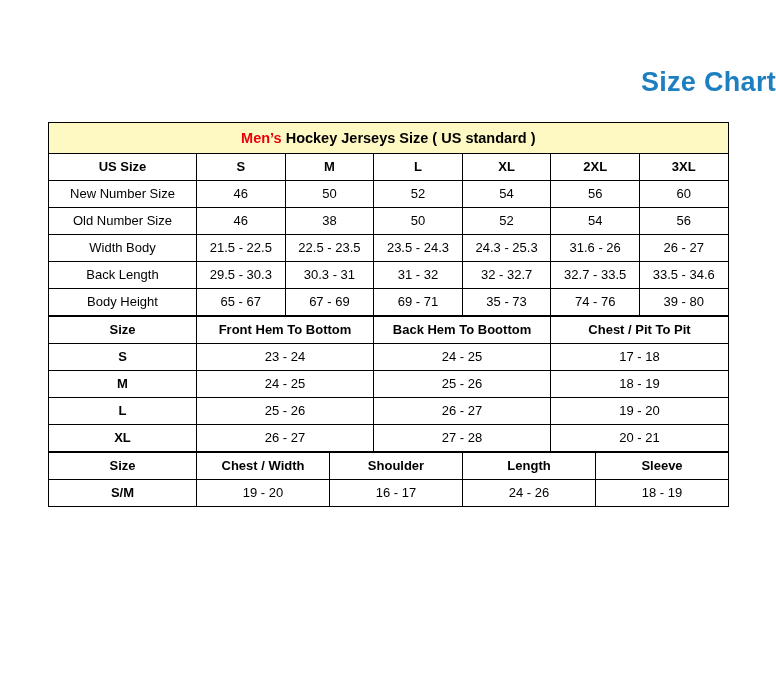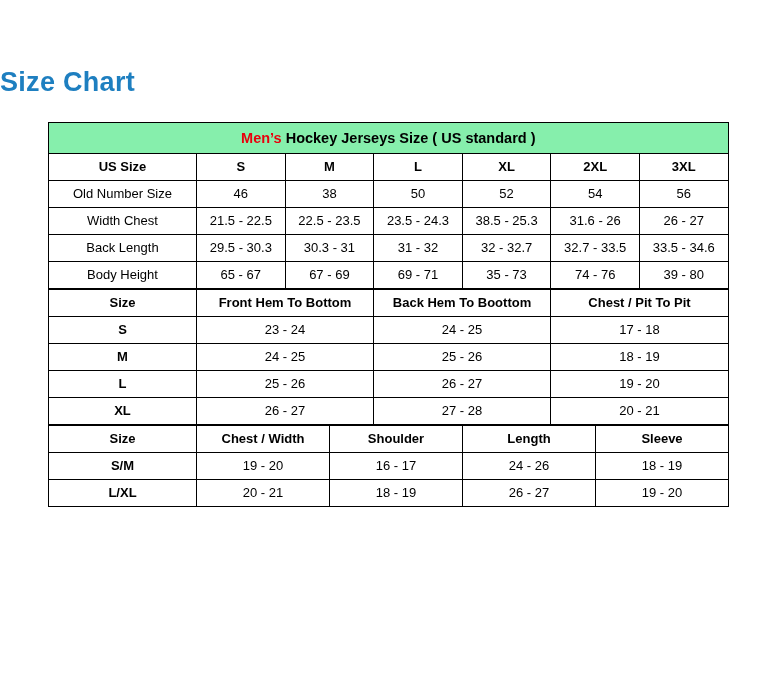--- a/index.html
+++ b/index.html
@@ -14,21 +14,21 @@
     color: #000000;
     overflow: hidden;
   }
   .page {
     width: 776px;
     height: 692px;
     position: relative;
     box-sizing: border-box;
   }
   .title {
-    text-align: left;
+    text-align: right;
     color: #1e7fc0;
     font-size: 27px;
     font-weight: bold;
     letter-spacing: 0.3px;
     margin: 0;
     padding-top: 68px;
     line-height: 1.1;
   }
   .tables-wrap {
     margin: 0 auto;
@@ -48,21 +48,21 @@
     text-align: center;
     vertical-align: middle;
     font-size: 13px;
     font-weight: normal;
     padding: 0;
     height: 26px;
     line-height: 26px;
     box-sizing: border-box;
   }
   .section-head td {
-    background: #86efac;
+    background: #fef9c3;
     font-weight: bold;
     font-size: 14.5px;
     height: 30px;
     line-height: 30px;
   }
   .section-head .accent {
     color: #e8000d;
   }
   .section-head .rest {
     color: #000000;
@@ -119,34 +119,43 @@
           <td>US Size</td>
           <td>S</td>
           <td>M</td>
           <td>L</td>
           <td>XL</td>
           <td>2XL</td>
           <td>3XL</td>
         </tr>
 
         <tr>
+          <td class="rowlabel">New Number Size</td>
+          <td>46</td>
+          <td>50</td>
+          <td>52</td>
+          <td>54</td>
+          <td>56</td>
+          <td>60</td>
+        </tr>
+        <tr>
           <td class="rowlabel">Old Number Size</td>
           <td>46</td>
           <td>38</td>
           <td>50</td>
           <td>52</td>
           <td>54</td>
           <td>56</td>
         </tr>
         <tr>
-          <td class="rowlabel">Width Chest</td>
+          <td class="rowlabel">Width Body</td>
           <td>21.5 - 22.5</td>
           <td>22.5 - 23.5</td>
           <td>23.5 - 24.3</td>
-          <td>38.5 - 25.3</td>
+          <td>24.3 - 25.3</td>
           <td>31.6 - 26</td>
           <td>26 - 27</td>
         </tr>
         <tr>
           <td class="rowlabel">Back Length</td>
           <td>29.5 - 30.3</td>
           <td>30.3 - 31</td>
           <td>31 - 32</td>
           <td>32 - 32.7</td>
           <td>32.7 - 33.5</td>
@@ -221,24 +230,17 @@
           <td>Length</td>
           <td>Sleeve</td>
         </tr>
         <tr>
           <td class="bold-cell">S/M</td>
           <td>19 - 20</td>
           <td>16 - 17</td>
           <td>24 - 26</td>
           <td>18 - 19</td>
         </tr>
-        <tr>
-          <td class="bold-cell">L/XL</td>
-          <td>20 - 21</td>
-          <td>18 - 19</td>
-          <td>26 - 27</td>
-          <td>19 - 20</td>
-        </tr>
       </tbody>
     </table>
 
   </div>
 </div>
 
 </body></html>

